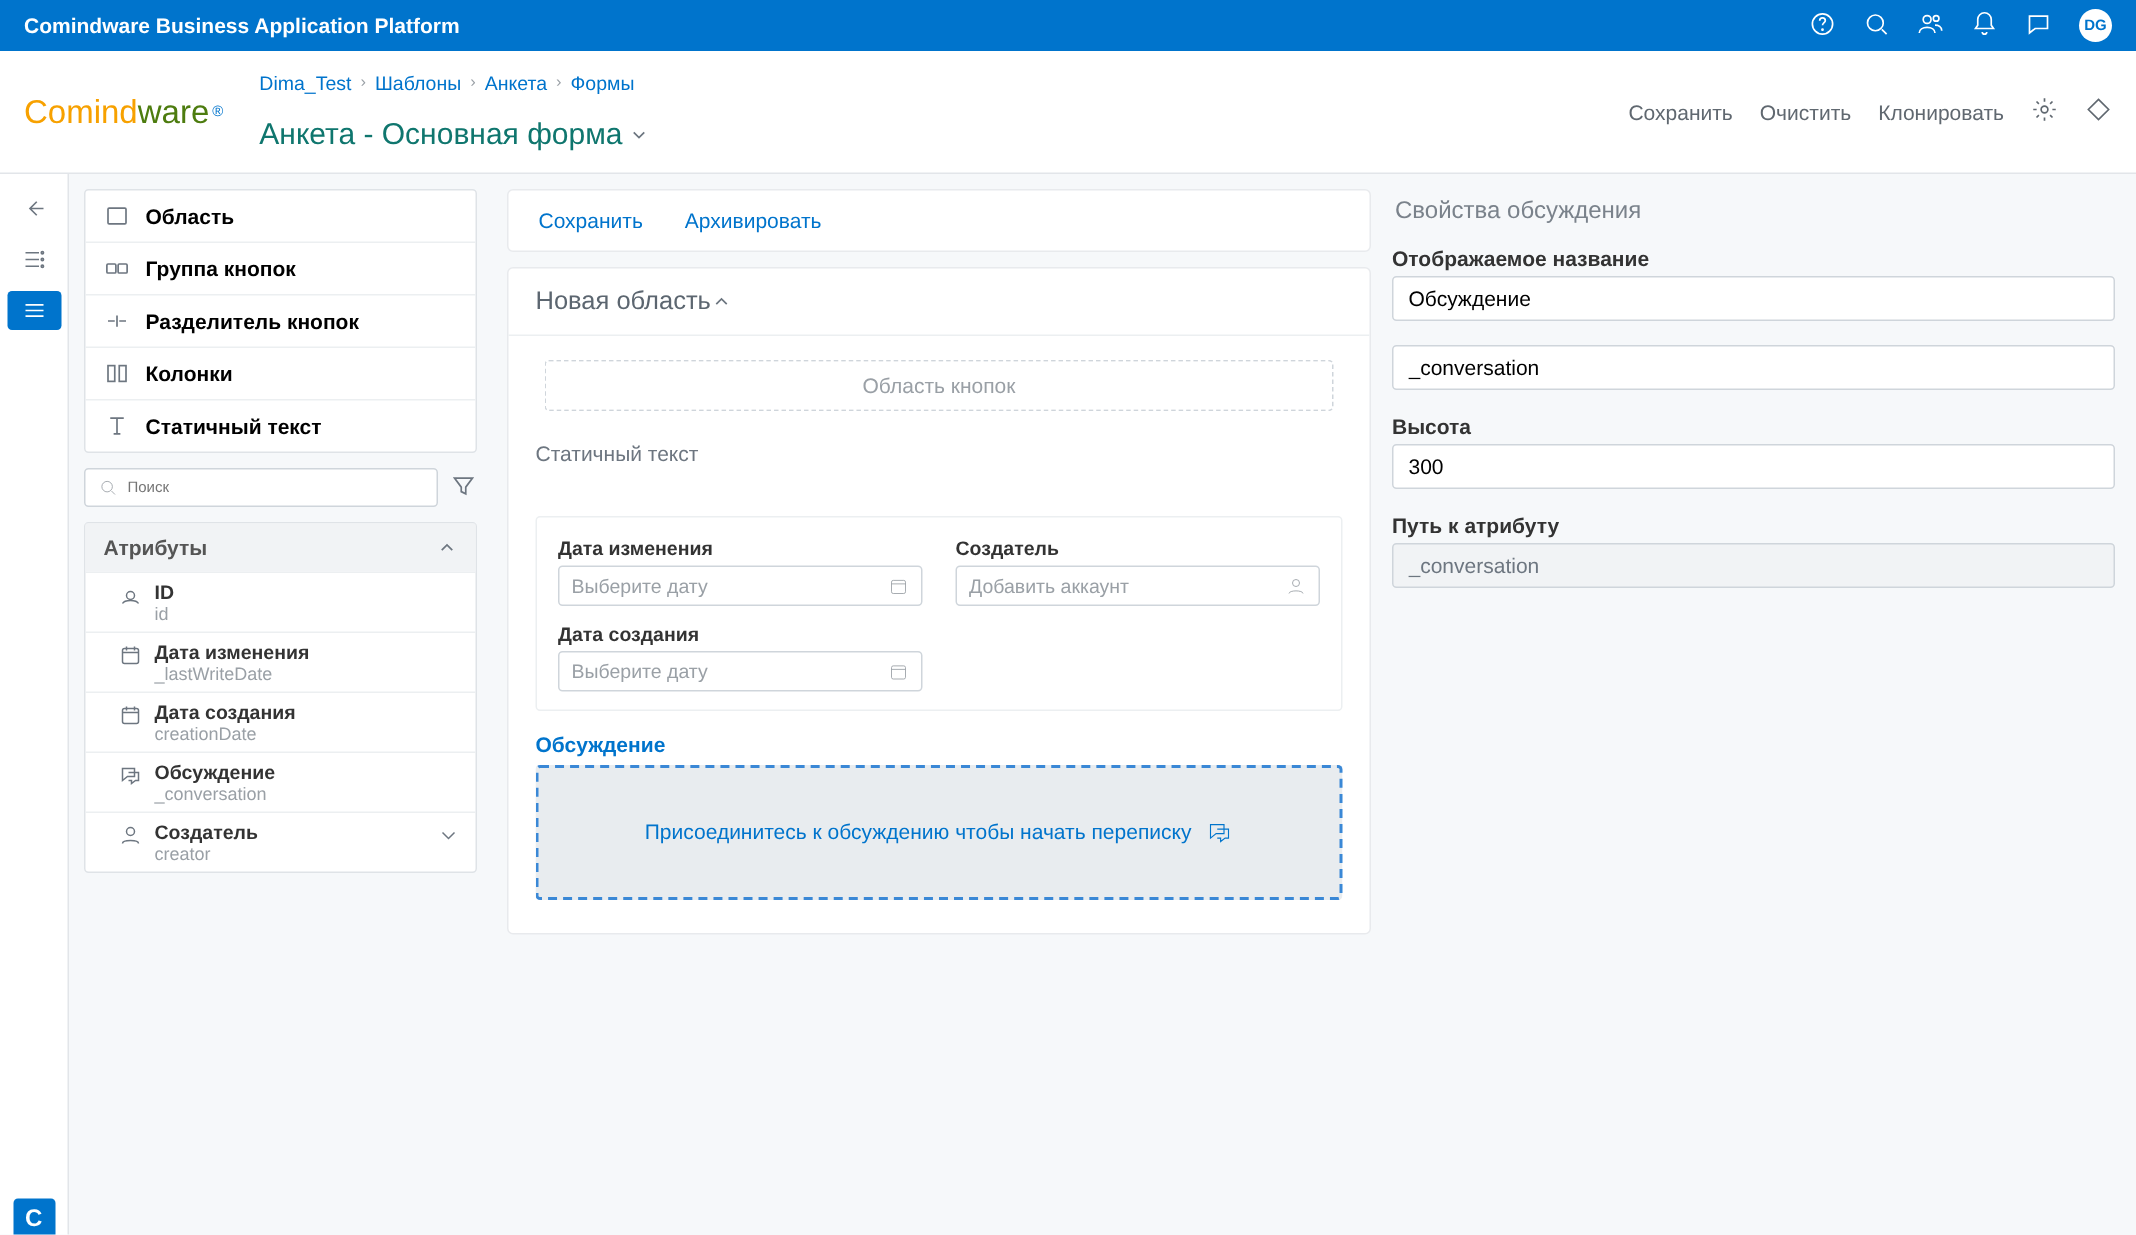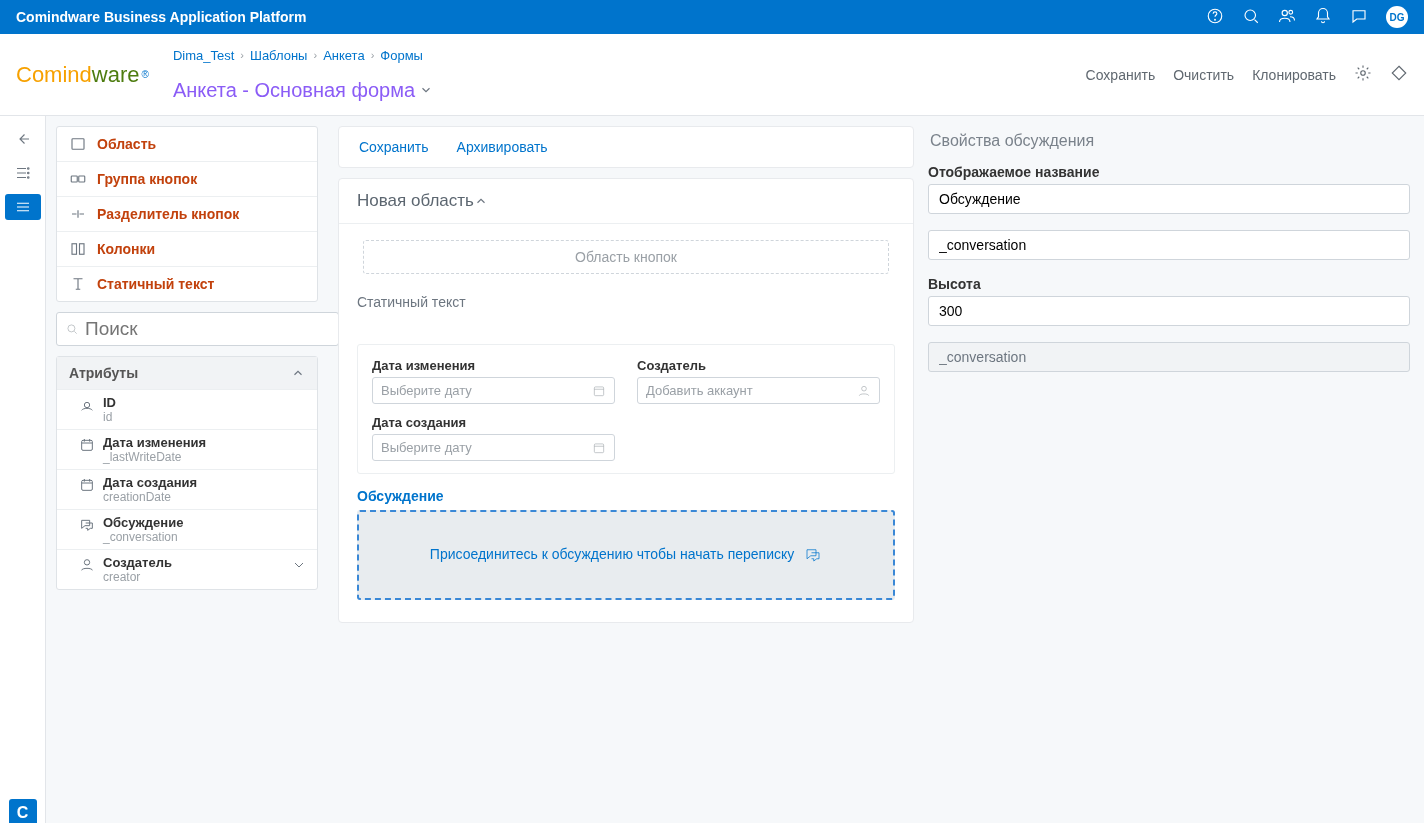--- a/index.html
+++ b/index.html
@@ -12,43 +12,43 @@
   .avatar { width:22px; height:22px; border-radius:50%; background:#fff; color:#0074cc; font-size:10px; font-weight:bold; display:flex; align-items:center; justify-content:center; }
   
   .headerrow { display:flex; align-items:center; padding:8px 16px; background:#fff; border-bottom:1px solid #e2e5e9; height:82px; }
   .logo { display:flex; align-items:center; font-size:22px; font-weight:300; margin-right:24px;}
   .logo .co { color:#f7a100; font-weight:400;}
   .logo .mw { color:#4d7c0f; font-weight:400;}
   .logo sup { color:#0074cc; font-size:10px; margin-left:2px;}
   .breadcrumbs { font-size:13px; color:#0074cc; display:flex; gap:6px; align-items:center;}
   .breadcrumbs .sep { color:#9aa0a6; font-size:11px;}
   .breadcrumbs a { color:#0074cc; text-decoration:none; }
-  .pagetitle { font-size:20px; color:#8b5cf6; margin-top:16px; display:flex; align-items:center; gap:4px;}
+  .pagetitle { font-size:20px; color:#0f766e; margin-top:16px; display:flex; align-items:center; gap:4px;}
   .headcenter { flex:1; }
   .headactions { display:flex; align-items:center; gap:18px; color:#606870; font-size:14px;}
   .headactions svg { width:18px; height:18px; stroke:#606870; fill:none; stroke-width:1.5;}
   
   .main { display:flex; height:723px;}
   
   .rail { width:46px; background:#fff; border-right:1px solid #e2e5e9; padding-top:10px; display:flex; flex-direction:column; align-items:center; gap:8px; position:relative;}
   .rail .railitem { width:36px; height:26px; display:flex; align-items:center; justify-content:center; border-radius:3px;}
   .rail .railitem.active { background:#0074cc; }
   .rail .railitem.active svg { stroke:#fff; }
   .rail svg { width:18px; height:18px; stroke:#6d7680; fill:none; stroke-width:1.5;}
   .rail .railbottom { position:absolute; bottom:12px; width:28px; height:28px; background:#0074cc; color:#fff; font-weight:bold; display:flex; align-items:center; justify-content:center; border-radius:3px; font-size:16px;}
   
   .palette { width:282px; padding:10px 10px; }
   .palettebox { background:#fff; border:1px solid #dfe3e7; border-radius:3px;}
-  .palitem { display:flex; align-items:center; gap:10px; padding:8px 12px; border-bottom:1px solid #eceff1; color:#c2410c; font-weight:600; font-size:14px;}
+  .palitem { display:flex; align-items:center; gap:10px; padding:8px 12px; border-bottom:1px solid #eceff1; color:#000000; font-weight:600; font-size:14px;}
   .palitem:last-child { border-bottom:none;}
   .palitem svg { width:18px; height:18px; stroke:#6d7680; fill:none; stroke-width:1.5;}
   .searchrow { display:flex; gap:8px; margin-top:10px; align-items:center;}
   .searchbox { flex:1; display:flex; align-items:center; border:1px solid #cfd5db; border-radius:3px; padding:5px 8px; color:#9aa0a6; background:#fff;}
   .searchbox svg { width:14px; height:14px; stroke:#9aa0a6; fill:none; margin-right:6px;}
-  .searchbox input { border:none; outline:none; font-size:19px; flex:1; color:#333;}
+  .searchbox input { border:none; outline:none; font-size:10px; flex:1; color:#333;}
   .filterbtn svg { width:18px; height:18px; stroke:#6d7680; fill:none; stroke-width:1.5;}
   .attrsbox { margin-top:10px; background:#fff; border:1px solid #dfe3e7; border-radius:3px;}
   .attrshead { background:#f1f3f5; padding:8px 12px; font-weight:600; display:flex; justify-content:space-between; align-items:center; color:#555;}
   .attritem { display:flex; align-items:flex-start; gap:8px; padding:5px 10px 5px 22px; border-top:1px solid #eceff1; font-size:13px;}
   .attritem .atext { display:flex; flex-direction:column;}
   .attritem .aname { font-weight:600; color:#333;}
   .attritem .asys { color:#9aa0a6; font-size:12px;}
   .attritem svg { width:16px; height:16px; stroke:#6d7680; fill:none; stroke-width:1.5; margin-top:2px;}
   .attritem .chev { margin-left:auto;}
   
@@ -334,15 +334,16 @@
     </div>
   </div>
 
   <div class="rightcol">
     <div class="propstitle">Свойства обсуждения</div>
     <div class="proplabel">Отображаемое название</div>
     <input class="propinput" value="Обсуждение" style="">
     <input class="propinput" value="_conversation" style="">
     <div class="proplabel">Высота</div>
     <input class="propinput" value="300" style="">
+    <div class="proplabel">Путь к атрибуту</div>
     <input class="propinput readonly" readonly="" value="_conversation" style="">
   </div>
 </div>
 
 </body></html>

